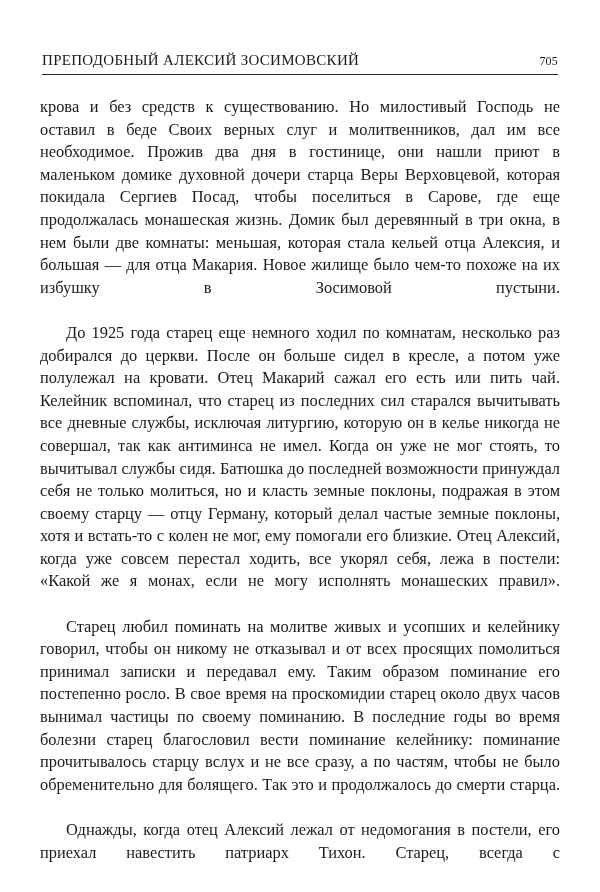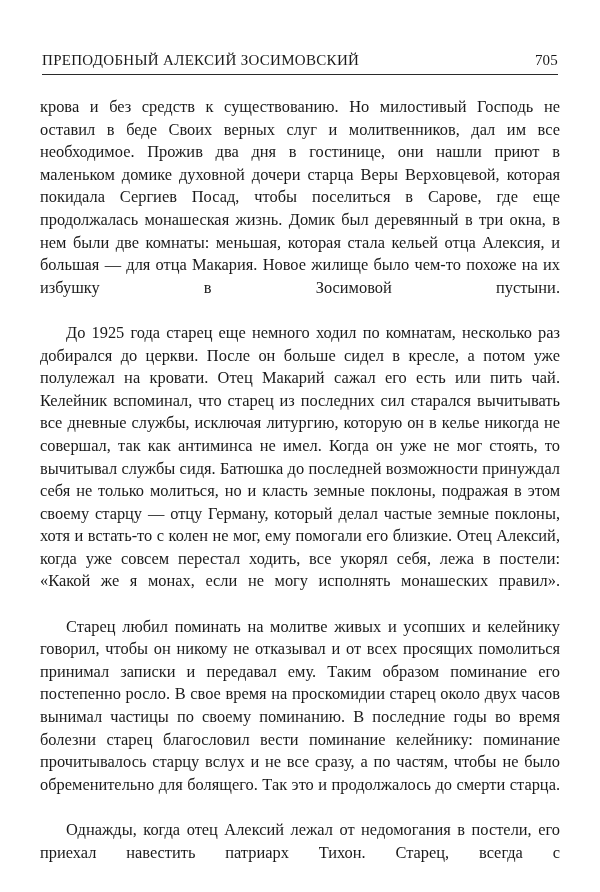--- a/index.html
+++ b/index.html
@@ -33,21 +33,21 @@
     padding: 0 2px 5px 2px;
   }
   .running-head-title {
     font-variant: small-caps;
     text-transform: none;
     font-size: 15px;
     letter-spacing: 0.3px;
     white-space: nowrap;
   }
   .running-head-folio {
-    font-size: 15px;
+    font-size: 12px;
     letter-spacing: 0.2px;
     text-align: center;
   }
   .head-rule {
     height: 1px;
     background: #2a2a2a;
     margin: 0 2px 14px 2px;
   }
   .body-text {
     font-size: 16.4px;

